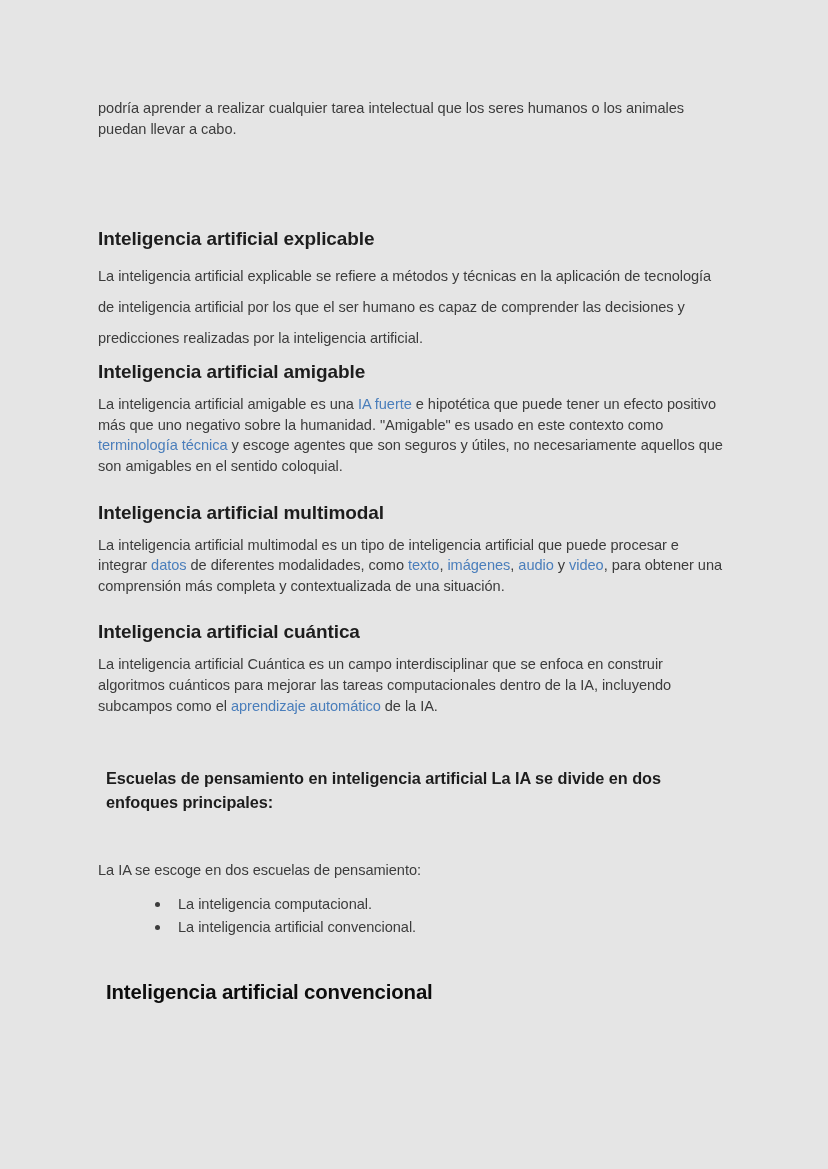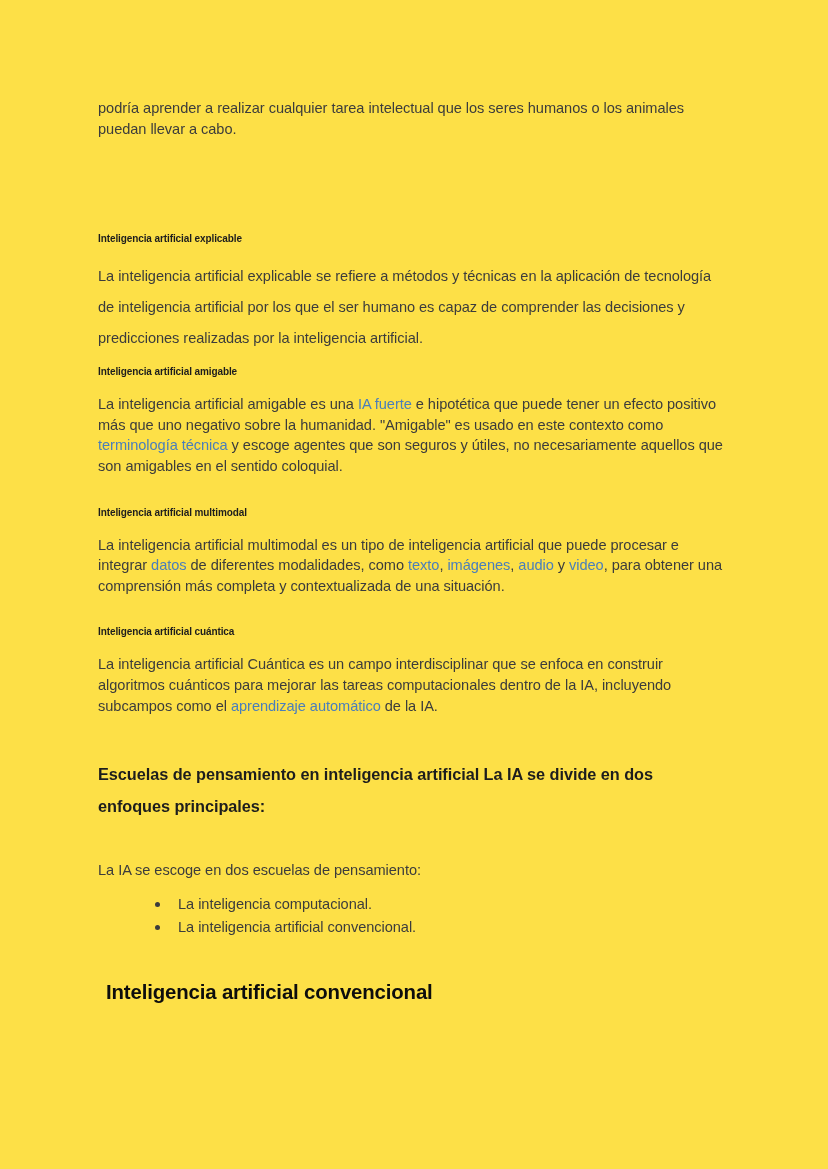--- a/index.html
+++ b/index.html
@@ -14,21 +14,21 @@
     position: relative;
     overflow: hidden;
     font-family: "Liberation Sans", sans-serif;
     color: #3c3c3c;
     -webkit-font-smoothing: antialiased;
   }
 
   .page {
     position: absolute;
     inset: 0;
-    background: #fde047;
+    background: #e5e5e5;
   }
 
   .content {
     position: absolute;
     left: 98px;
     top: 98px;
     width: 630px;
   }
 
   
@@ -46,43 +46,43 @@
     margin: 0 0 0 0;
   }
 
   
   .spacer-lg { height: 90px; }
   .spacer-md { height: 26px; }
   .spacer-sm { height: 13px; }
   .spacer-xs { height: 8px; }
 
   h3.subhead {
-    font-size: 10px;
+    font-size: 19px;
     font-weight: bold;
     color: #1d1d1d;
     margin: 0;
     line-height: 19px;
     letter-spacing: -0.1px;
   }
 
   
   .para-loose {
     font-size: 14.6px;
     line-height: 31px;
     color: #3c3c3c;
     margin: 0;
     letter-spacing: -0.05px;
   }
 
   h3.bighead {
     font-size: 16.3px;
     font-weight: bold;
     color: #1d1d1d;
-    margin: 0;
-    line-height: 32px;
+    margin: 8px;
+    line-height: 24px;
     letter-spacing: -0.05px;
   }
 
   h2.maintitle {
     font-size: 20.4px;
     font-weight: bold;
     color: #0d0d0d;
     margin: 8px;
     line-height: 26px;
     letter-spacing: -0.15px;

